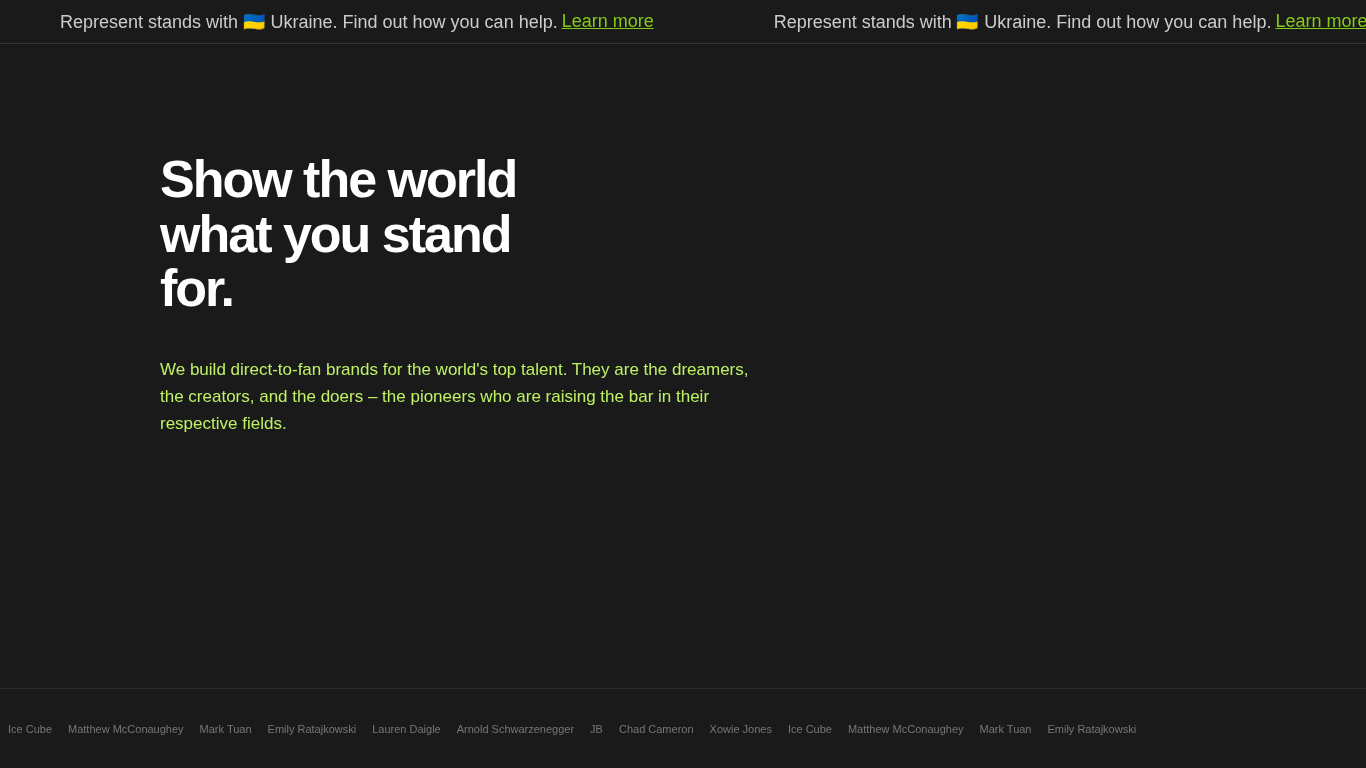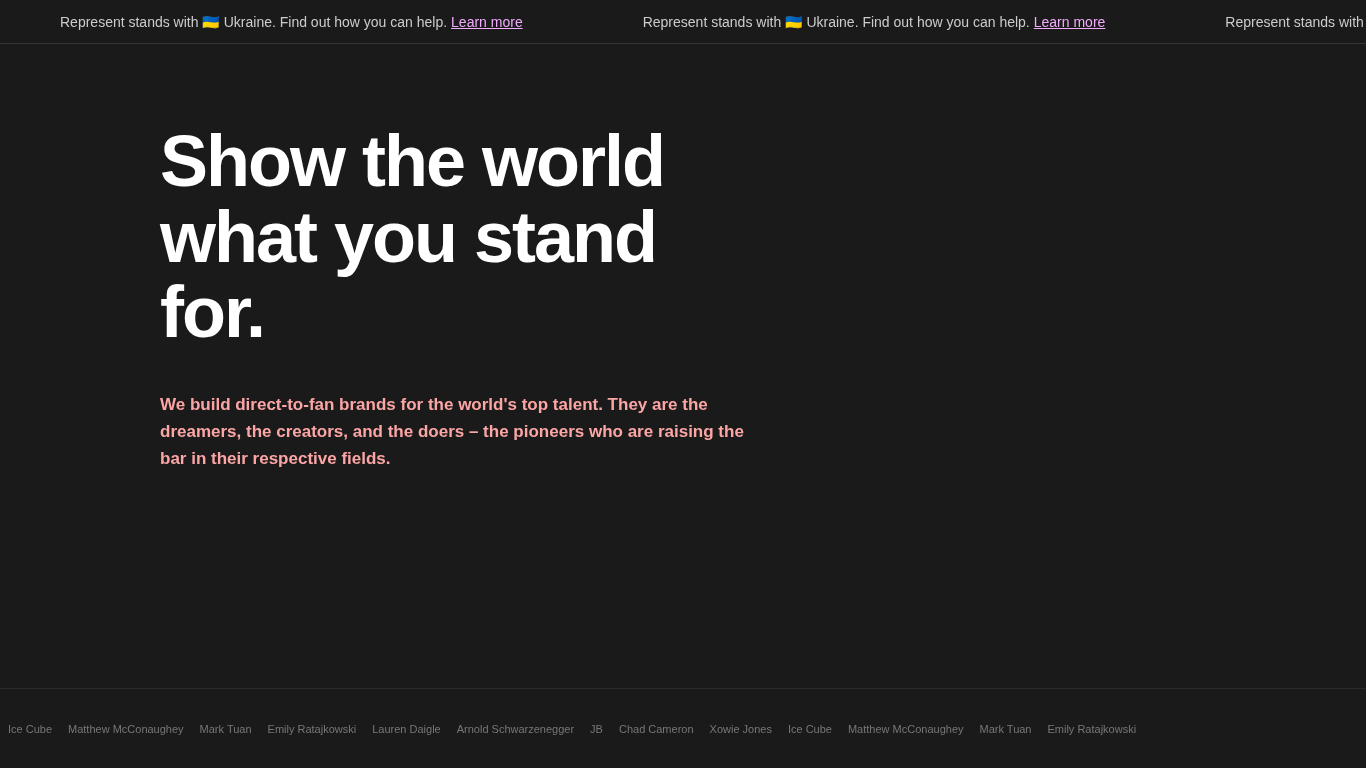--- a/index.html
+++ b/index.html
@@ -35,47 +35,48 @@
     }
 
     @keyframes marquee {
       0% { transform: translateX(0); }
       100% { transform: translateX(-50%); }
     }
 
     .announcement-item {
       display: inline-flex;
       align-items: center;
-      font-size: 14px;
+      font-size: 18px;
       color: #cccccc;
       padding: 0 60px;
     }
 
     .announcement-item a {
-      color: #f0abfc;
+      color: #84cc16;
       text-decoration: underline;
       margin-left: 4px;
     }
 
     .headline {
-      font-size: 72px;
+      font-size: 52px;
       font-weight: 800;
       line-height: 1.05;
       color: #ffffff;
       max-width: 520px;
       margin-bottom: 40px;
       letter-spacing: -2px;
+      margin-top: 28px;
     }
 
     .subtext {
       font-size: 17px;
-      color: #fca5a5;
+      color: #bef264;
       max-width: 590px;
       line-height: 1.6;
-      font-weight: 700;
+      font-weight: 400;
     }
 
     .talent-track {
       display: flex;
       white-space: nowrap;
       animation: talentMarquee 25s linear infinite;
       align-items: center;
     }
 
     @keyframes talentMarquee {

